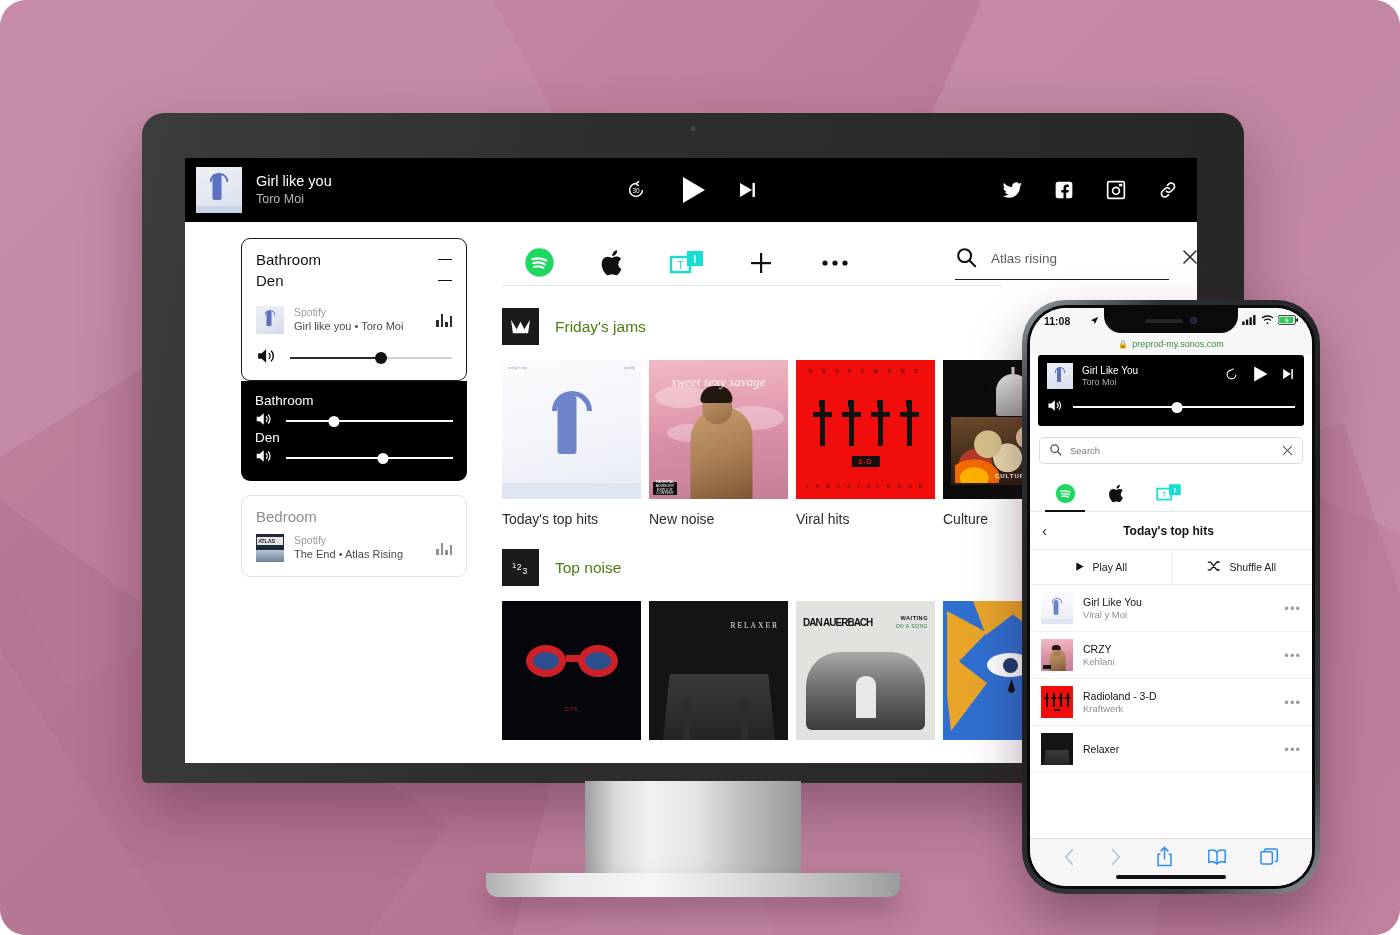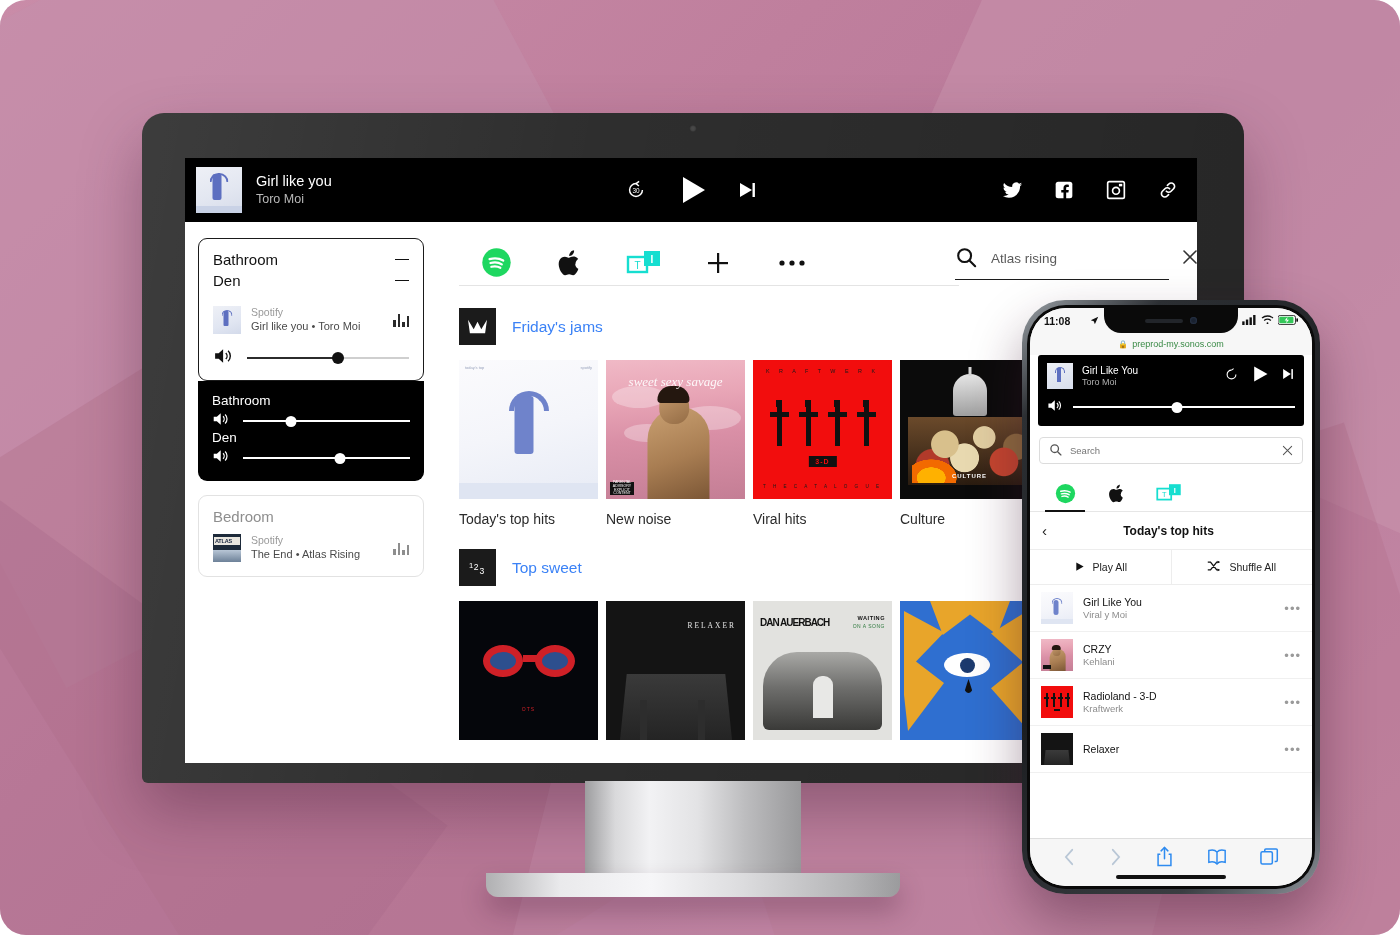--- a/index.html
+++ b/index.html
@@ -77,21 +77,21 @@
   .np-base{ position:absolute; left:0; bottom:0; width:100%; height:7px; background:#c9d2e6;}
   #np-text{ margin-left:14px; line-height:1.25; }
   #np-title{ font-size:14.5px; }
   #np-artist{ font-size:12.5px; color:#b9b9b9; margin-top:2px;}
   #transport{ position:absolute; left:50%; transform:translateX(-50%); display:flex; align-items:center; gap:28px;}
   .tp-btn{ cursor:pointer; display:flex; align-items:center; justify-content:center;}
   #socials{ position:absolute; right:18px; display:flex; align-items:center; gap:30px;}
   .soc{ cursor:pointer; width:22px; height:22px; display:flex; align-items:center; justify-content:center;}
 
   
-  #desk-body{ display:flex; height:541px; background:#fff; }
+  #desk-body{ display:flex; height:541px; background:#fff;margin-left:43px; }
 
   
   #sidebar{ width:252px; flex:none; padding:16px 0 0 0; border-right:0; background:#fff; }
   .room-card{
     margin:0 13px 12px 13px; border:1.5px solid #1a1a1a; border-radius:9px; overflow:hidden;
   }
   .rc-head{ padding:10px 14px 6px 14px; }
   .rc-row{ display:flex; align-items:center; justify-content:space-between; padding:2px 0;}
   .rc-name{ font-size:15px; color:#111; }
   .rc-minus{ width:14px; height:1.8px; background:#111; cursor:pointer;}
@@ -135,21 +135,21 @@
   #main{ flex:1; padding:18px 0 0 22px; overflow:hidden; position:relative;}
   #svc-bar{ display:flex; align-items:center; height:46px; border-bottom:1px solid #e4e4e4; width:500px; gap:0;}
   .svc{ width:74px; display:flex; align-items:center; justify-content:center; cursor:pointer;}
   #search-wrap{
     position:absolute; right:28px; top:16px; width:214px;
     border-bottom:1.6px solid #1c1c1c; display:flex; align-items:center; height:42px; gap:14px;
   }
   #search-input{ flex:1; font-size:13.5px; color:#5a5a5a; border:none; outline:none; background:transparent; font-family:inherit;}
   .sec-head{ display:flex; align-items:center; gap:16px; margin-top:22px;}
   .sec-icon{ width:37px; height:37px; background:#1b1b1b; display:flex; align-items:center; justify-content:center; flex:none;}
-  .sec-title{ font-size:15.5px; color:#3b82f6;}
+  .sec-title{ font-size:15.5px; color:#4d7c0f;}
   .tiles{ display:flex; gap:8px; margin-top:15px;}
   .tile{ width:139px; cursor:pointer;}
   .tile-art{ width:139px; height:139px; overflow:hidden; position:relative;}
   .tile-label{ margin-top:12px; font-size:14px; color:#2b2b2b;}
 
   
   .art-a{ background:linear-gradient(165deg,#fbfbfd 0%,#f4f5fa 50%,#e7ebf5 100%);}
   .art-a .man{ position:absolute; left:47%; top:26%; width:19px; height:58px; background:#6f83cb; transform:translateX(-50%); border-radius:3px;}
   .art-a .arms{ position:absolute; left:50%; top:22%; width:40px; height:20px; border:5px solid #6f83cb; border-bottom:none; border-radius:20px 20px 0 0; transform:translateX(-50%);}
   .art-a .floor{ position:absolute; left:0; bottom:0; width:100%; height:16px; background:#dfe5f2;}
@@ -601,21 +601,21 @@
         </div>
 
         <div class="sec-head">
           <div class="sec-icon">
             <svg width="23" height="19" viewBox="0 0 24 20">
                 <text x="3" y="10" font-size="8" fill="#fff" font-family="Liberation Sans">1</text>
                 <text x="8" y="13" font-size="9" fill="#fff" font-family="Liberation Sans">2</text>
                 <text x="14" y="17" font-size="9" fill="#fff" font-family="Liberation Sans">3</text>
               </svg>
           </div>
-          <div class="sec-title">Top sweet</div>
+          <div class="sec-title">Top noise</div>
         </div>
         <div class="tiles">
           <div class="tile">
             <div class="tile-art art-e">
               <div class="skin"></div>
               <div class="glass">
                   <span class="lens l1"></span>
                   <span class="lens l2"></span>
                   <span class="bridge"></span>
                 </div>

